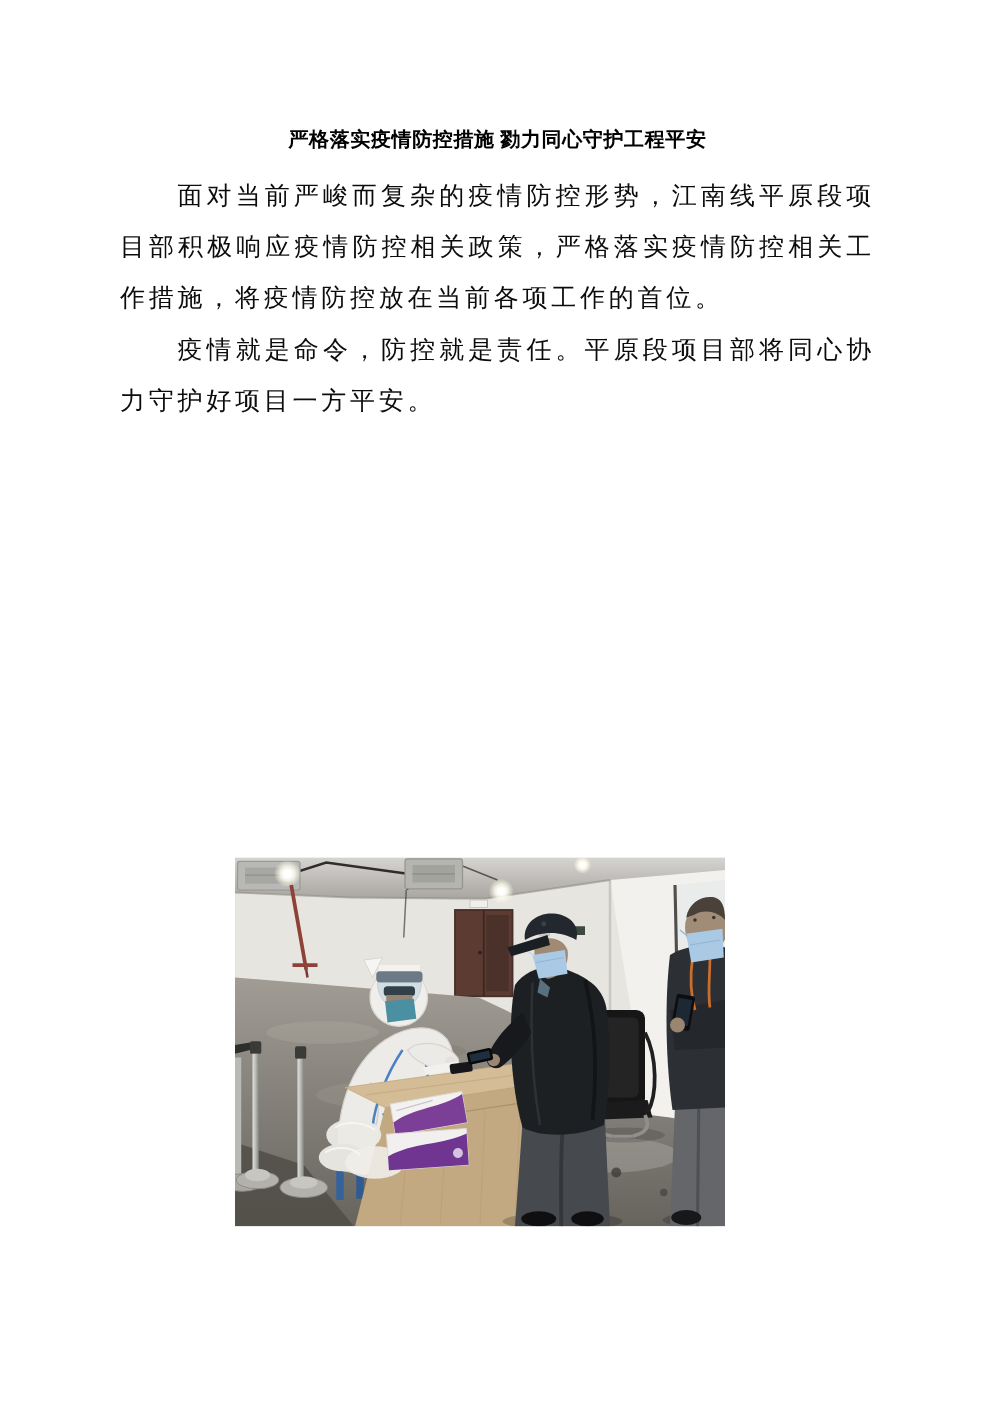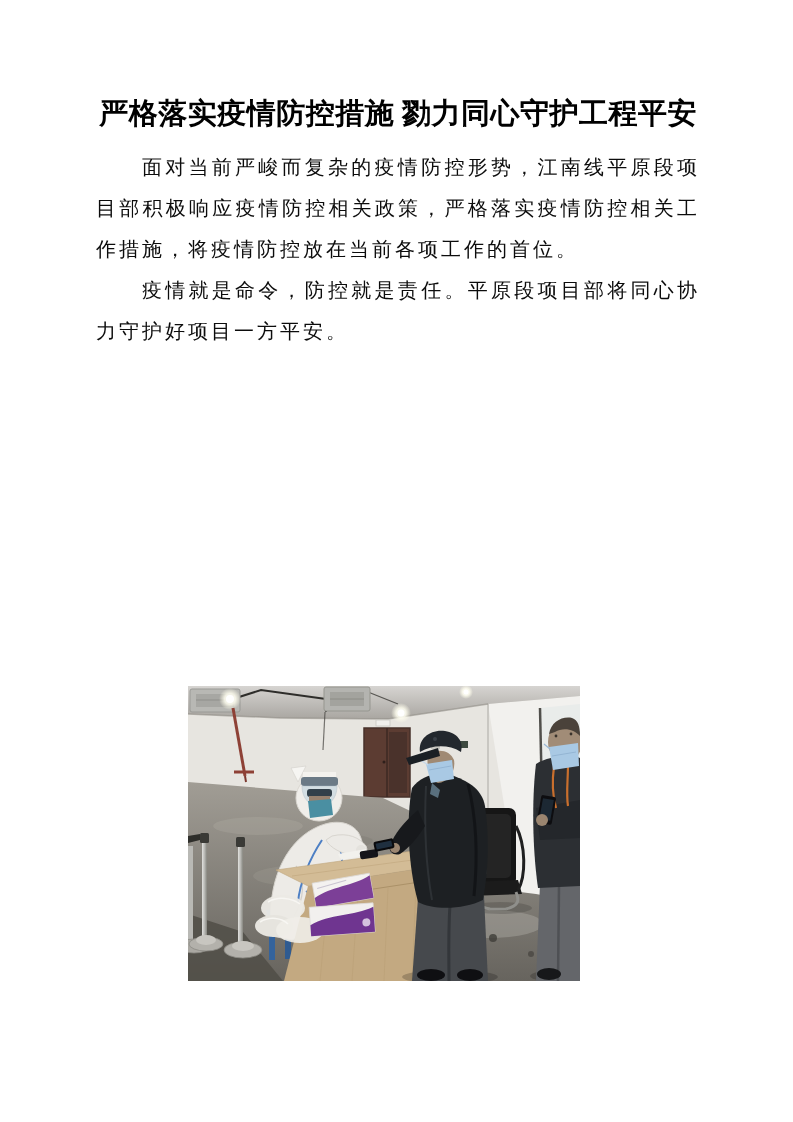--- a/index.html
+++ b/index.html
@@ -4,24 +4,24 @@
 <style>
   html,body{margin:0;padding:0;}
   body{
     width:793px;height:1122px;background:#ffffff;
     font-family:"Liberation Serif","DejaVu Serif",serif;
     color:#000;
   }
   .page{position:relative;width:793px;height:1122px;overflow:hidden;background:#fff;}
   .doc-title{
     position:absolute;top:97px;left:96px;width:604px;margin:0;
-    font-size:29px;line-height:32px;font-weight:bold;text-align:center;
+    font-size:16px;line-height:32px;font-weight:bold;text-align:center;
     letter-spacing:0.5px;white-space:nowrap;
   }
-  .doc-body{position:absolute;top:147px;left:96px;width:604px;}
+  .doc-body{position:absolute;top:137px;left:96px;width:604px;}
   .doc-body p{
     margin:0;font-size:20px;line-height:41px;
     text-align:justify;text-align-last:left;
     letter-spacing:3px;text-indent:46px;color:#0c0c0c;
   }
   .photo-figure{
     position:absolute;left:188px;top:686px;width:392px;height:295px;margin:0;
   }
   .photo-figure svg{display:block;width:392px;height:295px;}
 </style>

